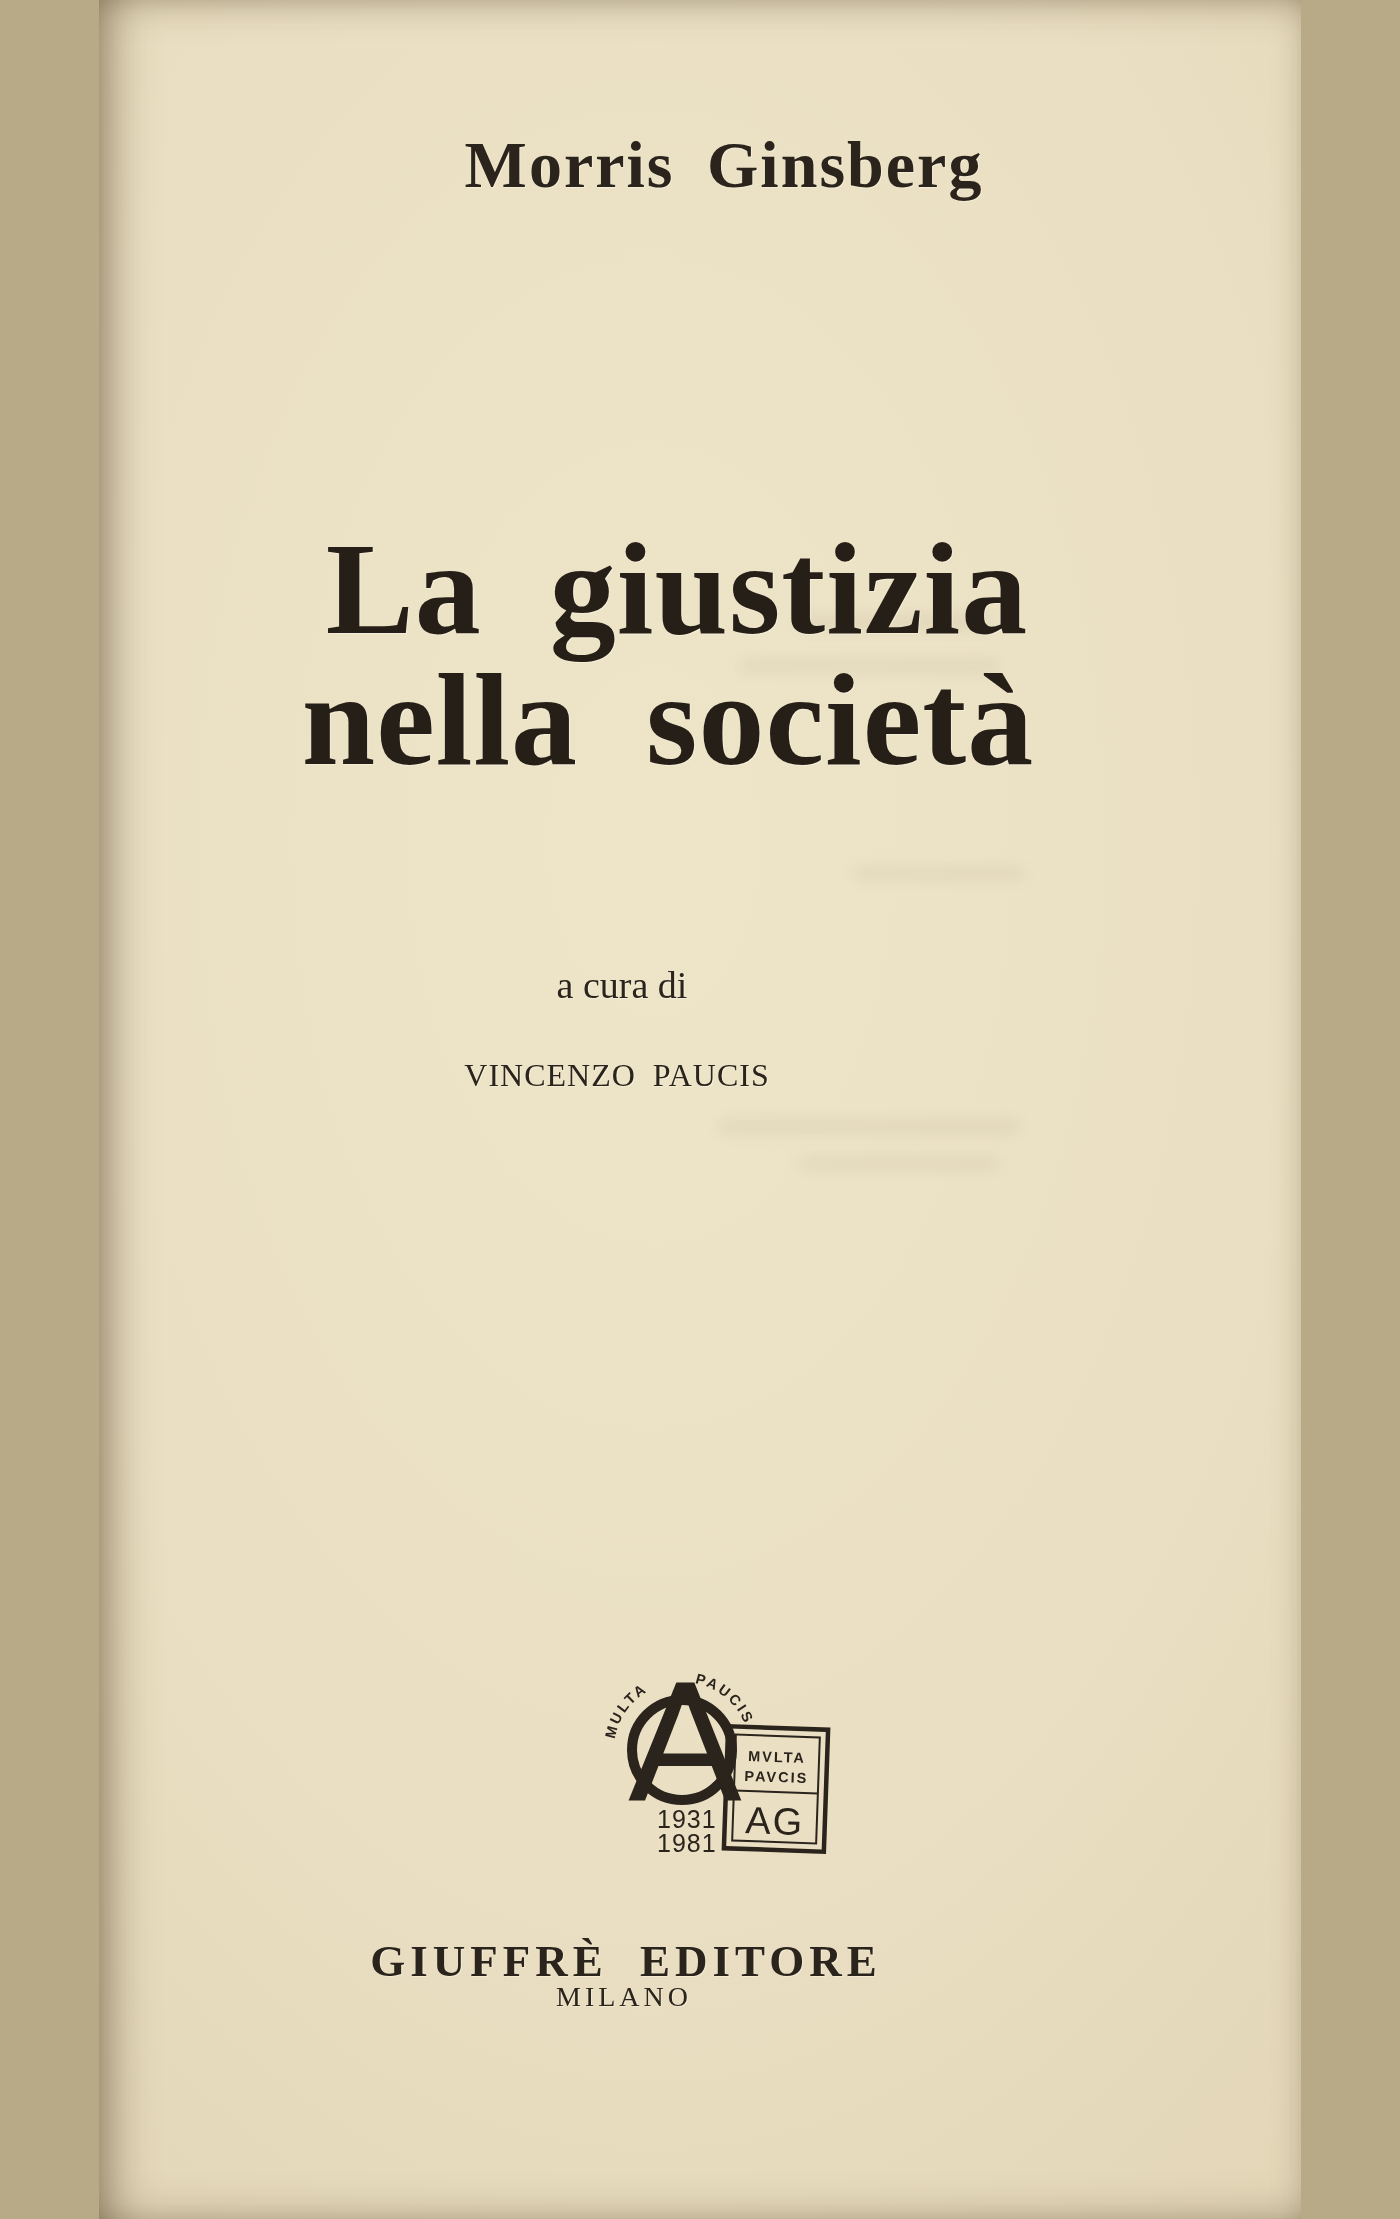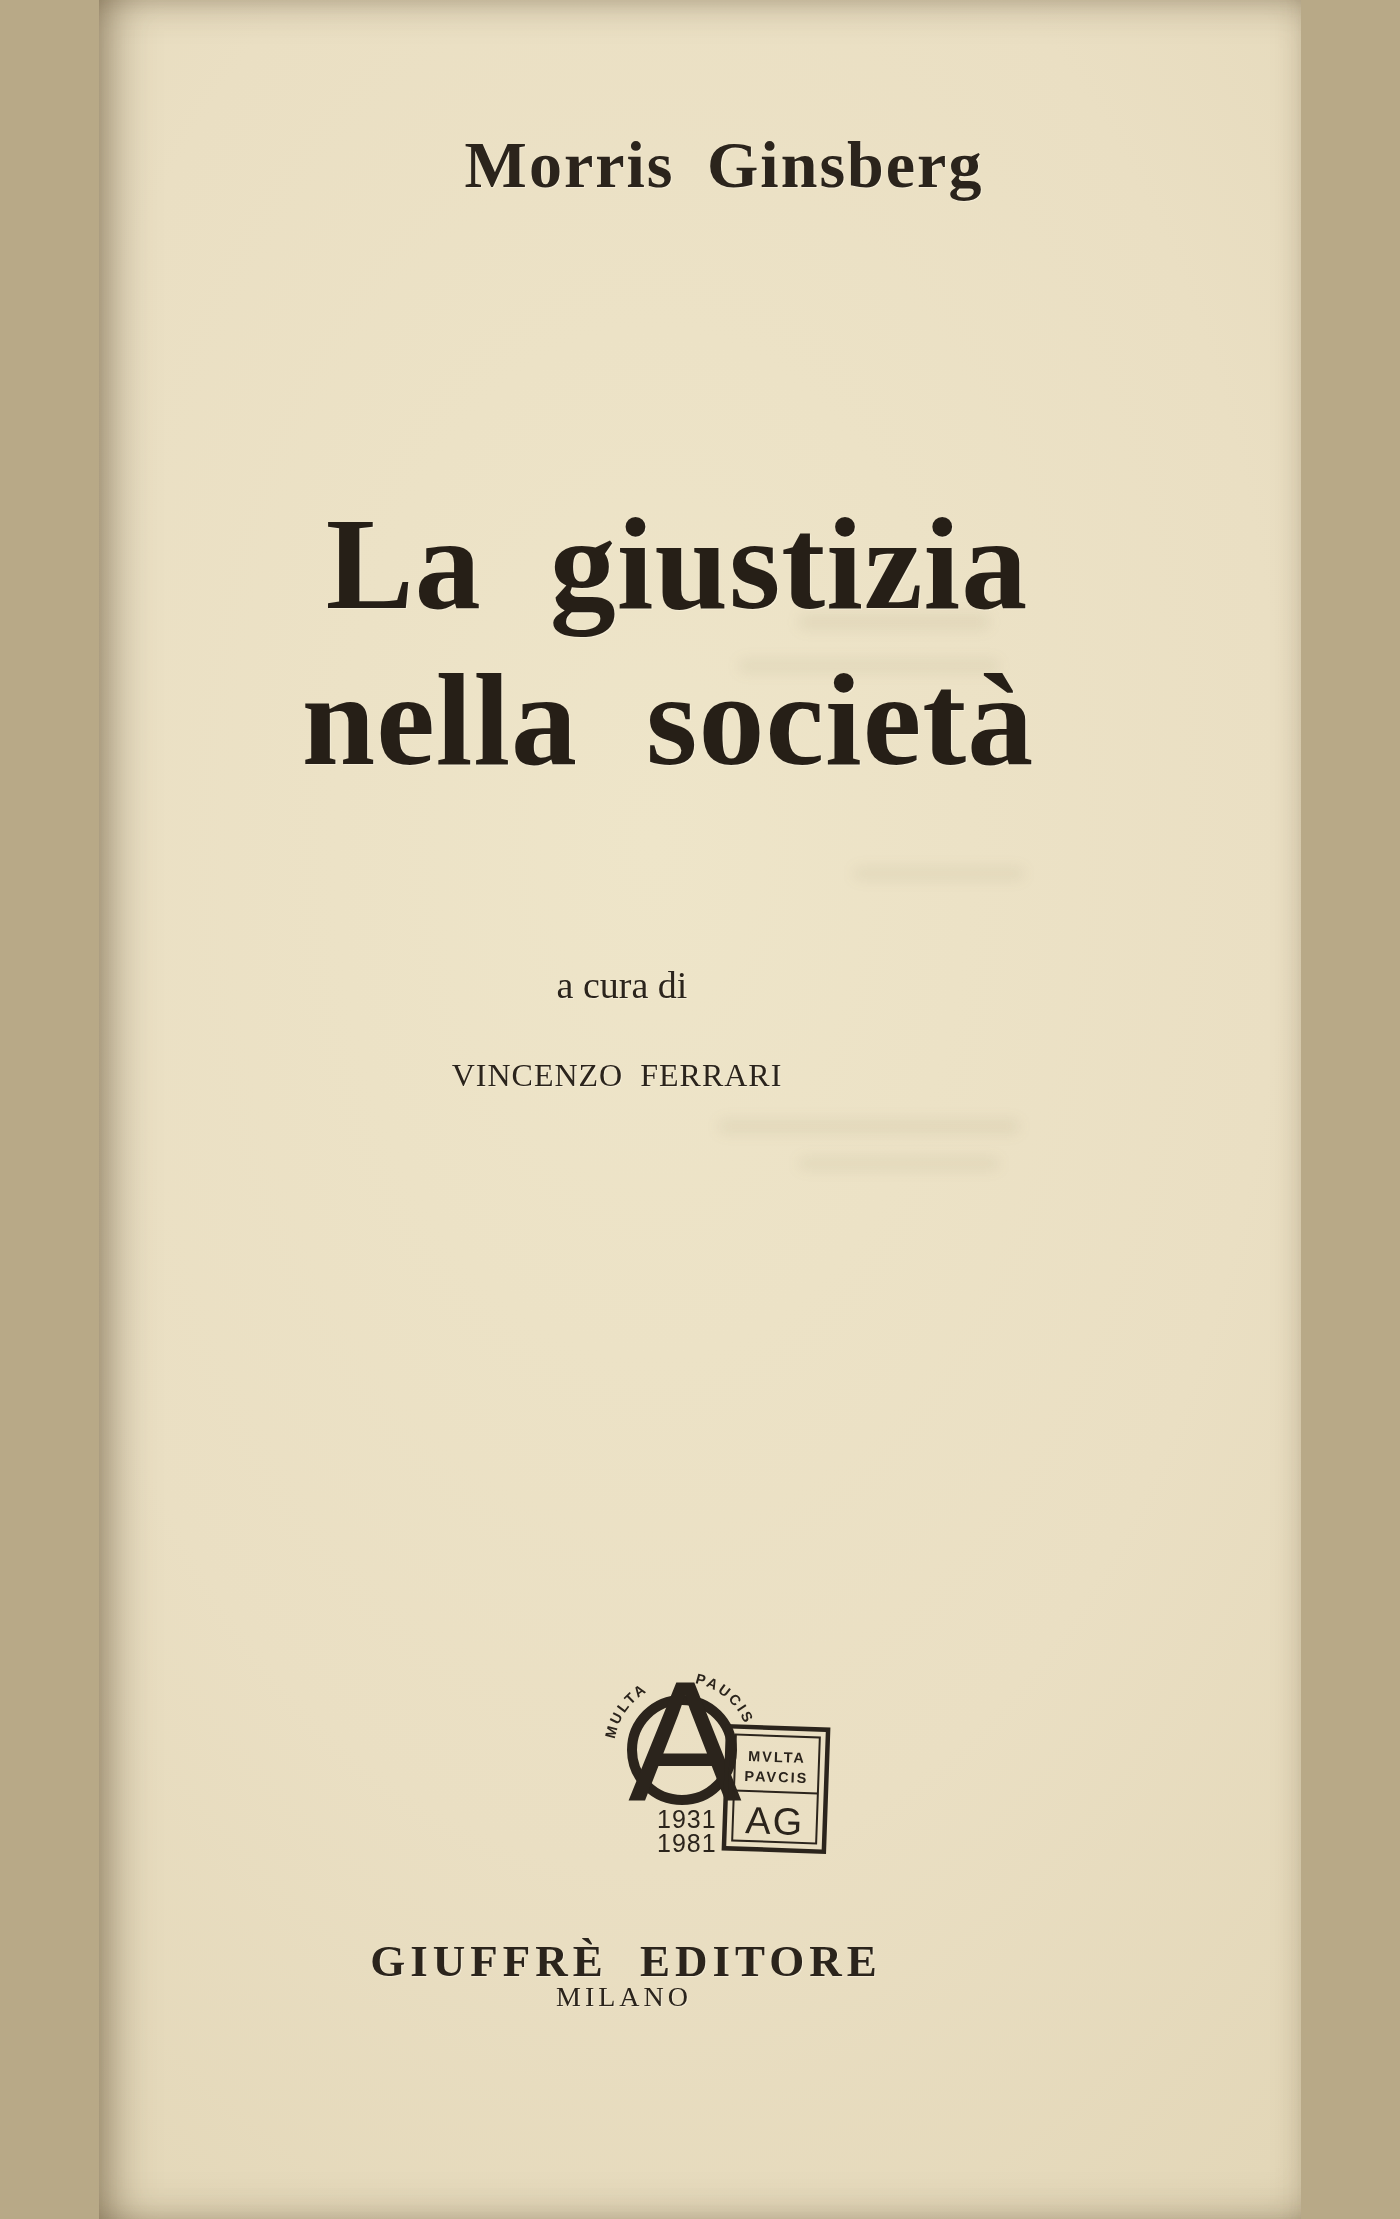--- a/index.html
+++ b/index.html
@@ -28,21 +28,21 @@
     white-space:nowrap;
     line-height:1;
     text-shadow:1px 1px 1px rgba(255,252,235,.5);
   }
   .author {
     top:132px; left:625px;
     font-size:66px; font-weight:700;
     letter-spacing:2px; word-spacing:14px;
   }
   .title-line { font-weight:700; letter-spacing:1px; word-spacing:34px; color:#261f17; }
-  .title-1 { top:498px; left:578px; font-size:132px; }
+  .title-1 { top:523px; left:578px; font-size:132px; }
   .title-2 { top:654px; left:569px; font-size:132px; }
   .curated { top:966px; left:523px; font-size:38px; }
   .editor  { top:1059px; left:518px; font-size:32px; letter-spacing:1px; word-spacing:8px; }
   .publisher-name { top:1939px; left:527px; font-size:45px; font-weight:700; letter-spacing:5px; word-spacing:16px; }
   .publisher-city { top:1983px; left:525px; font-size:28px; font-weight:400; letter-spacing:4px; }
   .logo-svg { position:absolute; left:470px; top:1648px; width:300px; height:215px; }
   .logo-svg text { font-family:"Liberation Sans", sans-serif; fill:#2b241c; }
   .ink-stroke { stroke:#2b241c; fill:none; }
   .ghost {
     position:absolute; pointer-events:none;
@@ -60,21 +60,21 @@
   <div class="ghost" style="left:755px; top:868px; width:170px; height:11px;"></div>
   <div class="ghost" style="left:620px; top:1120px; width:300px; height:13px;"></div>
   <div class="ghost" style="left:700px; top:1158px; width:200px; height:11px;"></div>
 
   <div class="abs author">Morris Ginsberg</div>
 
   <div class="abs title-line title-1">La giustizia</div>
   <div class="abs title-line title-2">nella società</div>
 
   <div class="abs curated">a cura di</div>
-  <div class="abs editor">VINCENZO FERRARI</div>
+  <div class="abs editor">VINCENZO PAUCIS</div>
 
   <svg class="logo-svg" viewBox="0 0 300 215" aria-hidden="true">
 
     <circle class="ink-stroke" cx="113" cy="102" r="50" stroke-width="10"></circle>
 
     <text x="116" y="152" text-anchor="middle" font-size="170" font-weight="400">A</text>
 
     <defs>
       <path id="motto-arc" d="M 45 102 A 68 68 0 0 1 181 102" fill="none"></path>
     </defs>

